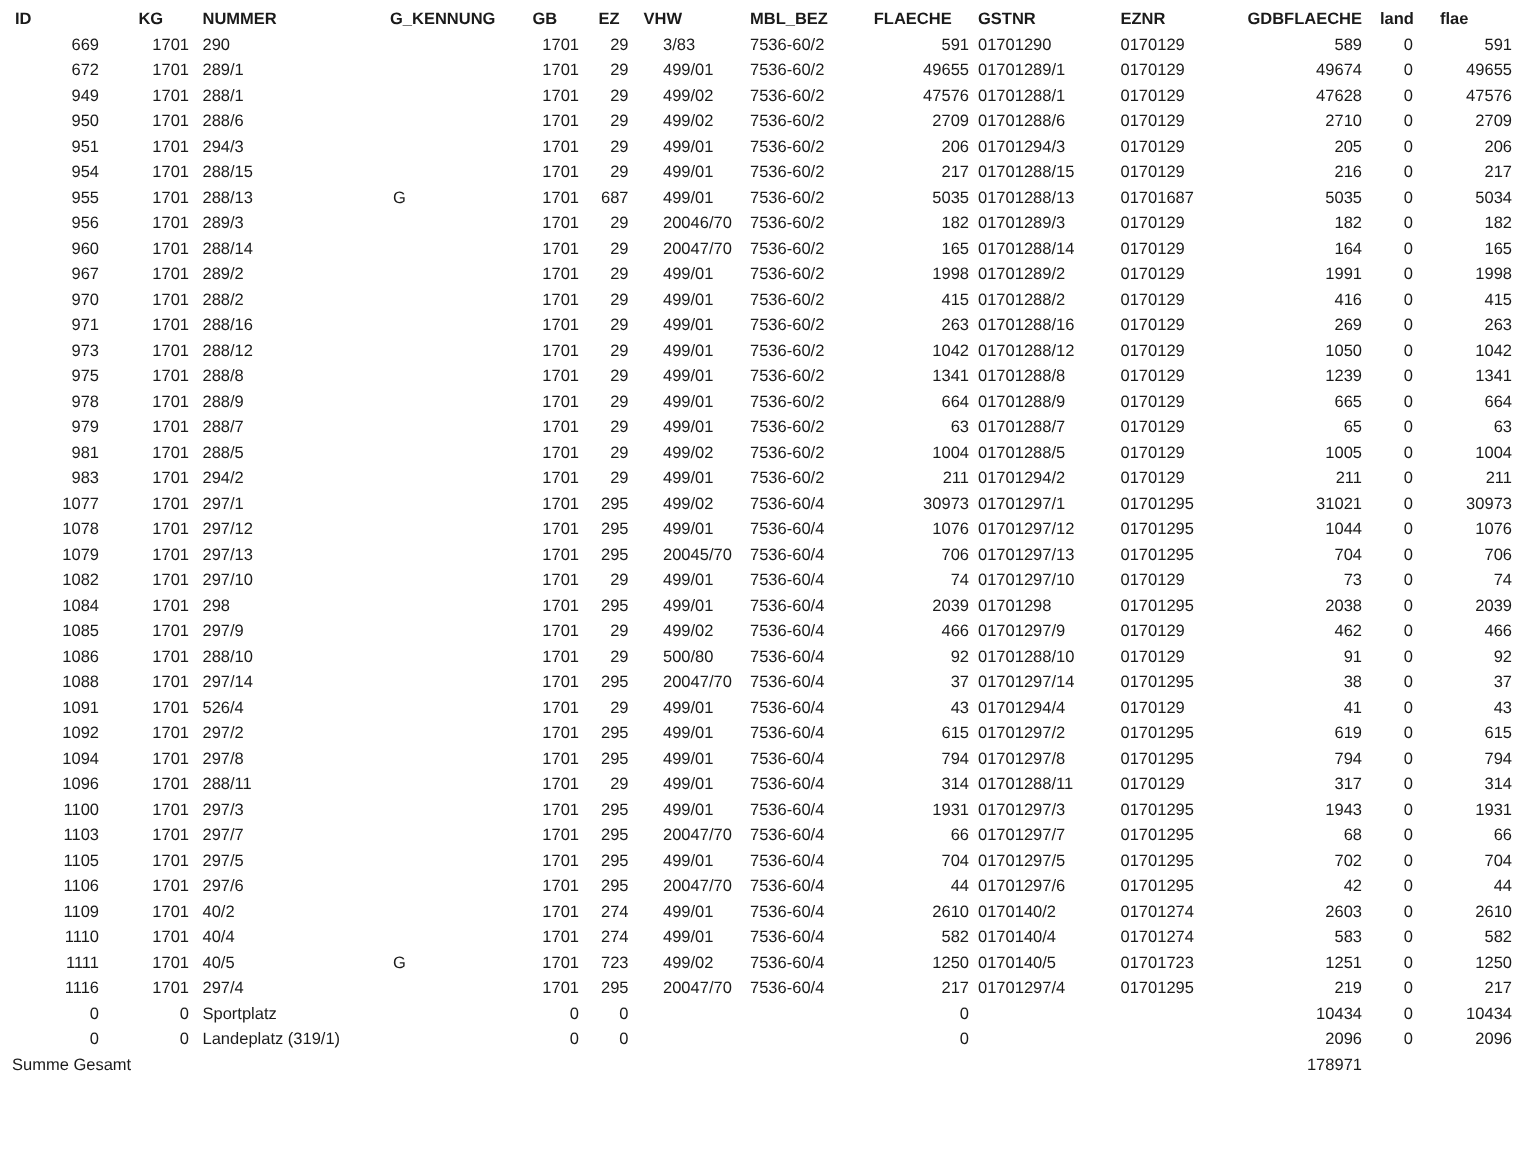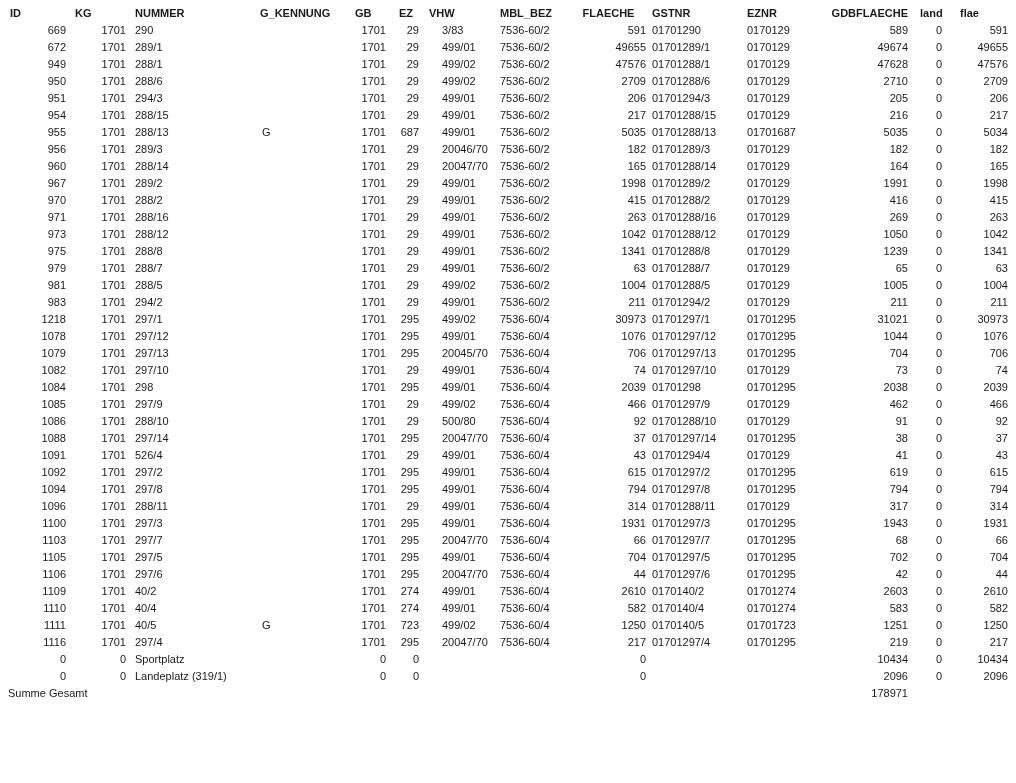--- a/index.html
+++ b/index.html
@@ -61,21 +61,21 @@
   tbody td:nth-child(14) { text-align: right; }
   tbody td:nth-child(3)  { text-align: left; padding-left: 9px; margin-top: 34px; }
   tbody td:nth-child(4)  { text-align: left; padding-left: 4px; }
   tbody td:nth-child(7)  { text-align: left; padding-left: 23px; }
   tbody td:nth-child(8)  { text-align: left; padding-left: 2px; }
   tbody td:nth-child(10) { text-align: left; padding-left: 6px; }
   tbody td:nth-child(11) { text-align: left; padding-left: 3px; }
 
   
   thead th:nth-child(1)  { text-align: left; padding-left: 2px; }
-  thead th:nth-child(2)  { text-align: left; padding-left: 9px; margin-top: 22px; }
+  thead th:nth-child(2)  { text-align: center; padding-left: 9px; margin-top: 22px; }
   thead th:nth-child(3)  { text-align: left; padding-left: 9px; }
   thead th:nth-child(4)  { text-align: left; padding-left: 2px; }
   thead th:nth-child(5)  { text-align: left; padding-left: 7px; }
   thead th:nth-child(6)  { text-align: left; padding-left: 13px; }
   thead th:nth-child(7)  { text-align: left; padding-left: 10px; }
   thead th:nth-child(8)  { text-align: left; padding-left: 2px; }
   thead th:nth-child(9)  { text-align: center; }
   thead th:nth-child(10) { text-align: left; padding-left: 6px; }
   thead th:nth-child(11) { text-align: left; padding-left: 3px; }
   thead th:nth-child(12) { text-align: right; }
@@ -344,20 +344,36 @@
           <td>499/01</td>
           <td>7536-60/2</td>
           <td>1341</td>
           <td>01701288/8</td>
           <td>0170129</td>
           <td>1239</td>
           <td>0</td>
           <td>1341</td>
         </tr>
         <tr>
+          <td>978</td>
+          <td>1701</td>
+          <td>288/9</td>
+          <td></td>
+          <td>1701</td>
+          <td>29</td>
+          <td>499/01</td>
+          <td>7536-60/2</td>
+          <td>664</td>
+          <td>01701288/9</td>
+          <td>0170129</td>
+          <td>665</td>
+          <td>0</td>
+          <td>664</td>
+        </tr>
+        <tr>
           <td>979</td>
           <td>1701</td>
           <td>288/7</td>
           <td></td>
           <td>1701</td>
           <td>29</td>
           <td>499/01</td>
           <td>7536-60/2</td>
           <td>63</td>
           <td>01701288/7</td>
@@ -392,21 +408,21 @@
           <td>499/01</td>
           <td>7536-60/2</td>
           <td>211</td>
           <td>01701294/2</td>
           <td>0170129</td>
           <td>211</td>
           <td>0</td>
           <td>211</td>
         </tr>
         <tr>
-          <td>1218</td>
+          <td>1077</td>
           <td>1701</td>
           <td>297/1</td>
           <td></td>
           <td>1701</td>
           <td>295</td>
           <td>499/02</td>
           <td>7536-60/4</td>
           <td>30973</td>
           <td>01701297/1</td>
           <td>01701295</td>

